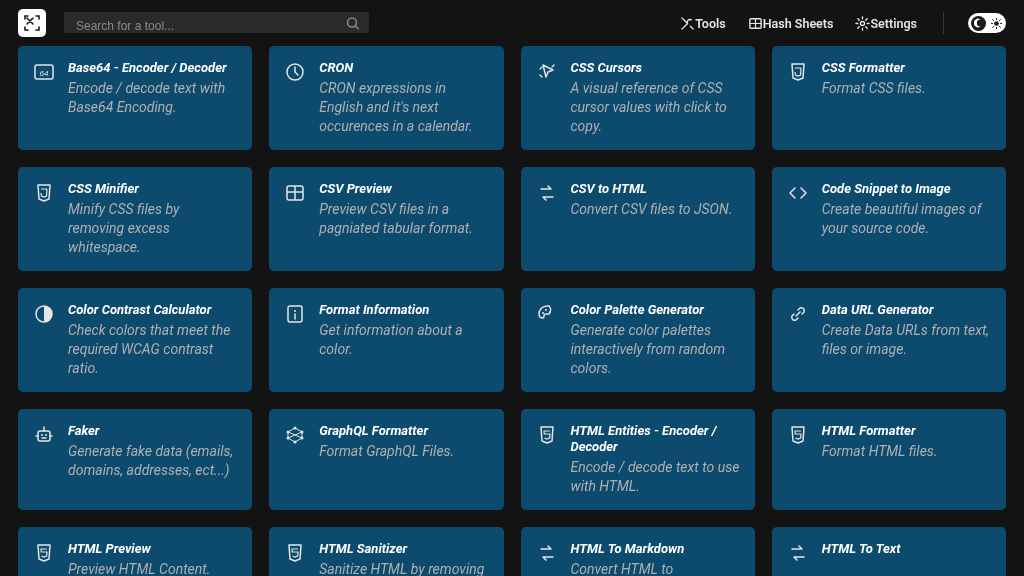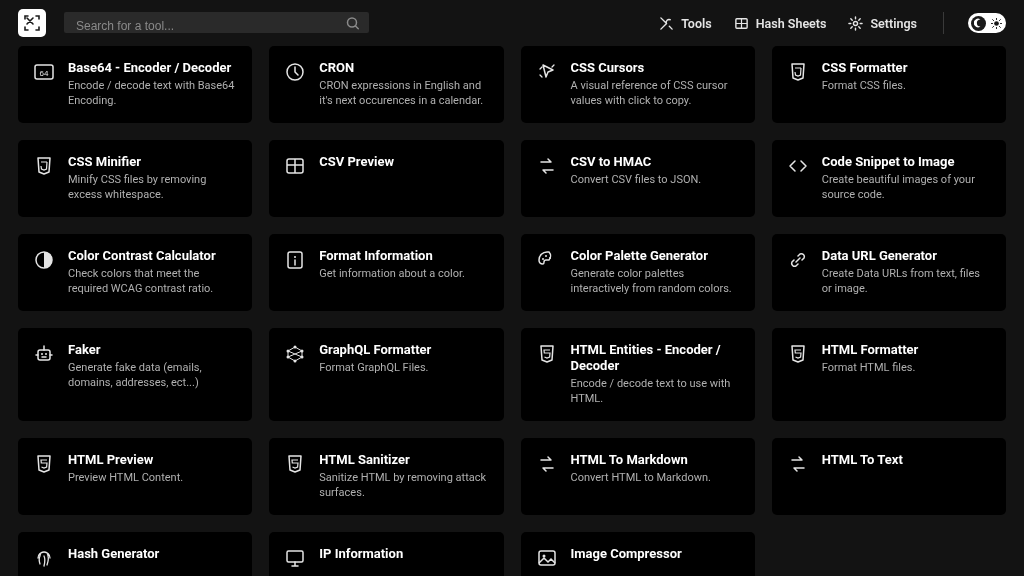--- a/index.html
+++ b/index.html
@@ -48,21 +48,20 @@
     right: 10px;
     top: 50%;
     transform: translateY(-50%);
     color: #8a8a8a;
     display:flex;
   }
   .spacer { flex: 1; }
   .nav-link {
     display: flex;
     align-items: center;
-    gap: 7px;
     color: #e5e5e5;
     font-size: 12.5px;
     font-weight: 600;
     cursor: pointer;
     padding: 4px 2px;
   }
   .divider {
     width: 1px;
     height: 22px;
     background: #3a3a3a;
@@ -91,46 +90,47 @@
   .theme-sun{
     margin-left:auto;color:#1a1a1a;display:flex;
   }
   .grid {
     display: grid;
     grid-template-columns: repeat(4, 1fr);
     gap: 17px;
     padding: 0 18px 18px 18px;
   }
   .card {
-    background: #000000;
+    background: #0c4a6e;
     border-radius: 5px;
     padding: 14px 14px 14px 14px;
     display: flex;
     gap: 12px;
     min-height: 66px;
     cursor: pointer;
+    font-style: italic;
   }
   .card-icon {
     flex: 0 0 24px;
     display:flex;
     align-items:flex-start;
     justify-content:center;
     padding-top:2px;
     color:#e5e5e5;
   }
   .card-body { flex: 1; min-width: 0; }
   .card-title {
     font-size: 13px;
     font-weight: 700;
     color: #ffffff;
     margin-bottom: 3px;
     line-height: 1.25;
   }
   .card-desc {
-    font-size: 11px;
+    font-size: 14px;
     color: #b0b0b0;
     line-height: 1.35;
   }
   svg { display:block; }
 </style>
 </head>
 <body>
 
 <svg width="0" height="0" style="position:absolute">
   <defs>
@@ -357,30 +357,31 @@
       </div>
     </div>
     <div class="card">
       <div class="card-icon">
         <svg width="20" height="20" viewBox="0 0 20 20">
           <use href="#i-table"></use>
         </svg>
       </div>
       <div class="card-body">
         <div class="card-title">CSV Preview</div>
+        <div class="card-desc">Preview CSV files in a pagniated tabular format.</div>
       </div>
     </div>
     <div class="card">
       <div class="card-icon">
         <svg width="20" height="20" viewBox="0 0 20 20">
           <use href="#i-swap"></use>
         </svg>
       </div>
       <div class="card-body">
-        <div class="card-title">CSV to HMAC</div>
+        <div class="card-title">CSV to HTML</div>
         <div class="card-desc">Convert CSV files to JSON.</div>
       </div>
     </div>
     <div class="card">
       <div class="card-icon">
         <svg width="20" height="20" viewBox="0 0 20 20">
           <use href="#i-code"></use>
         </svg>
       </div>
       <div class="card-body">

